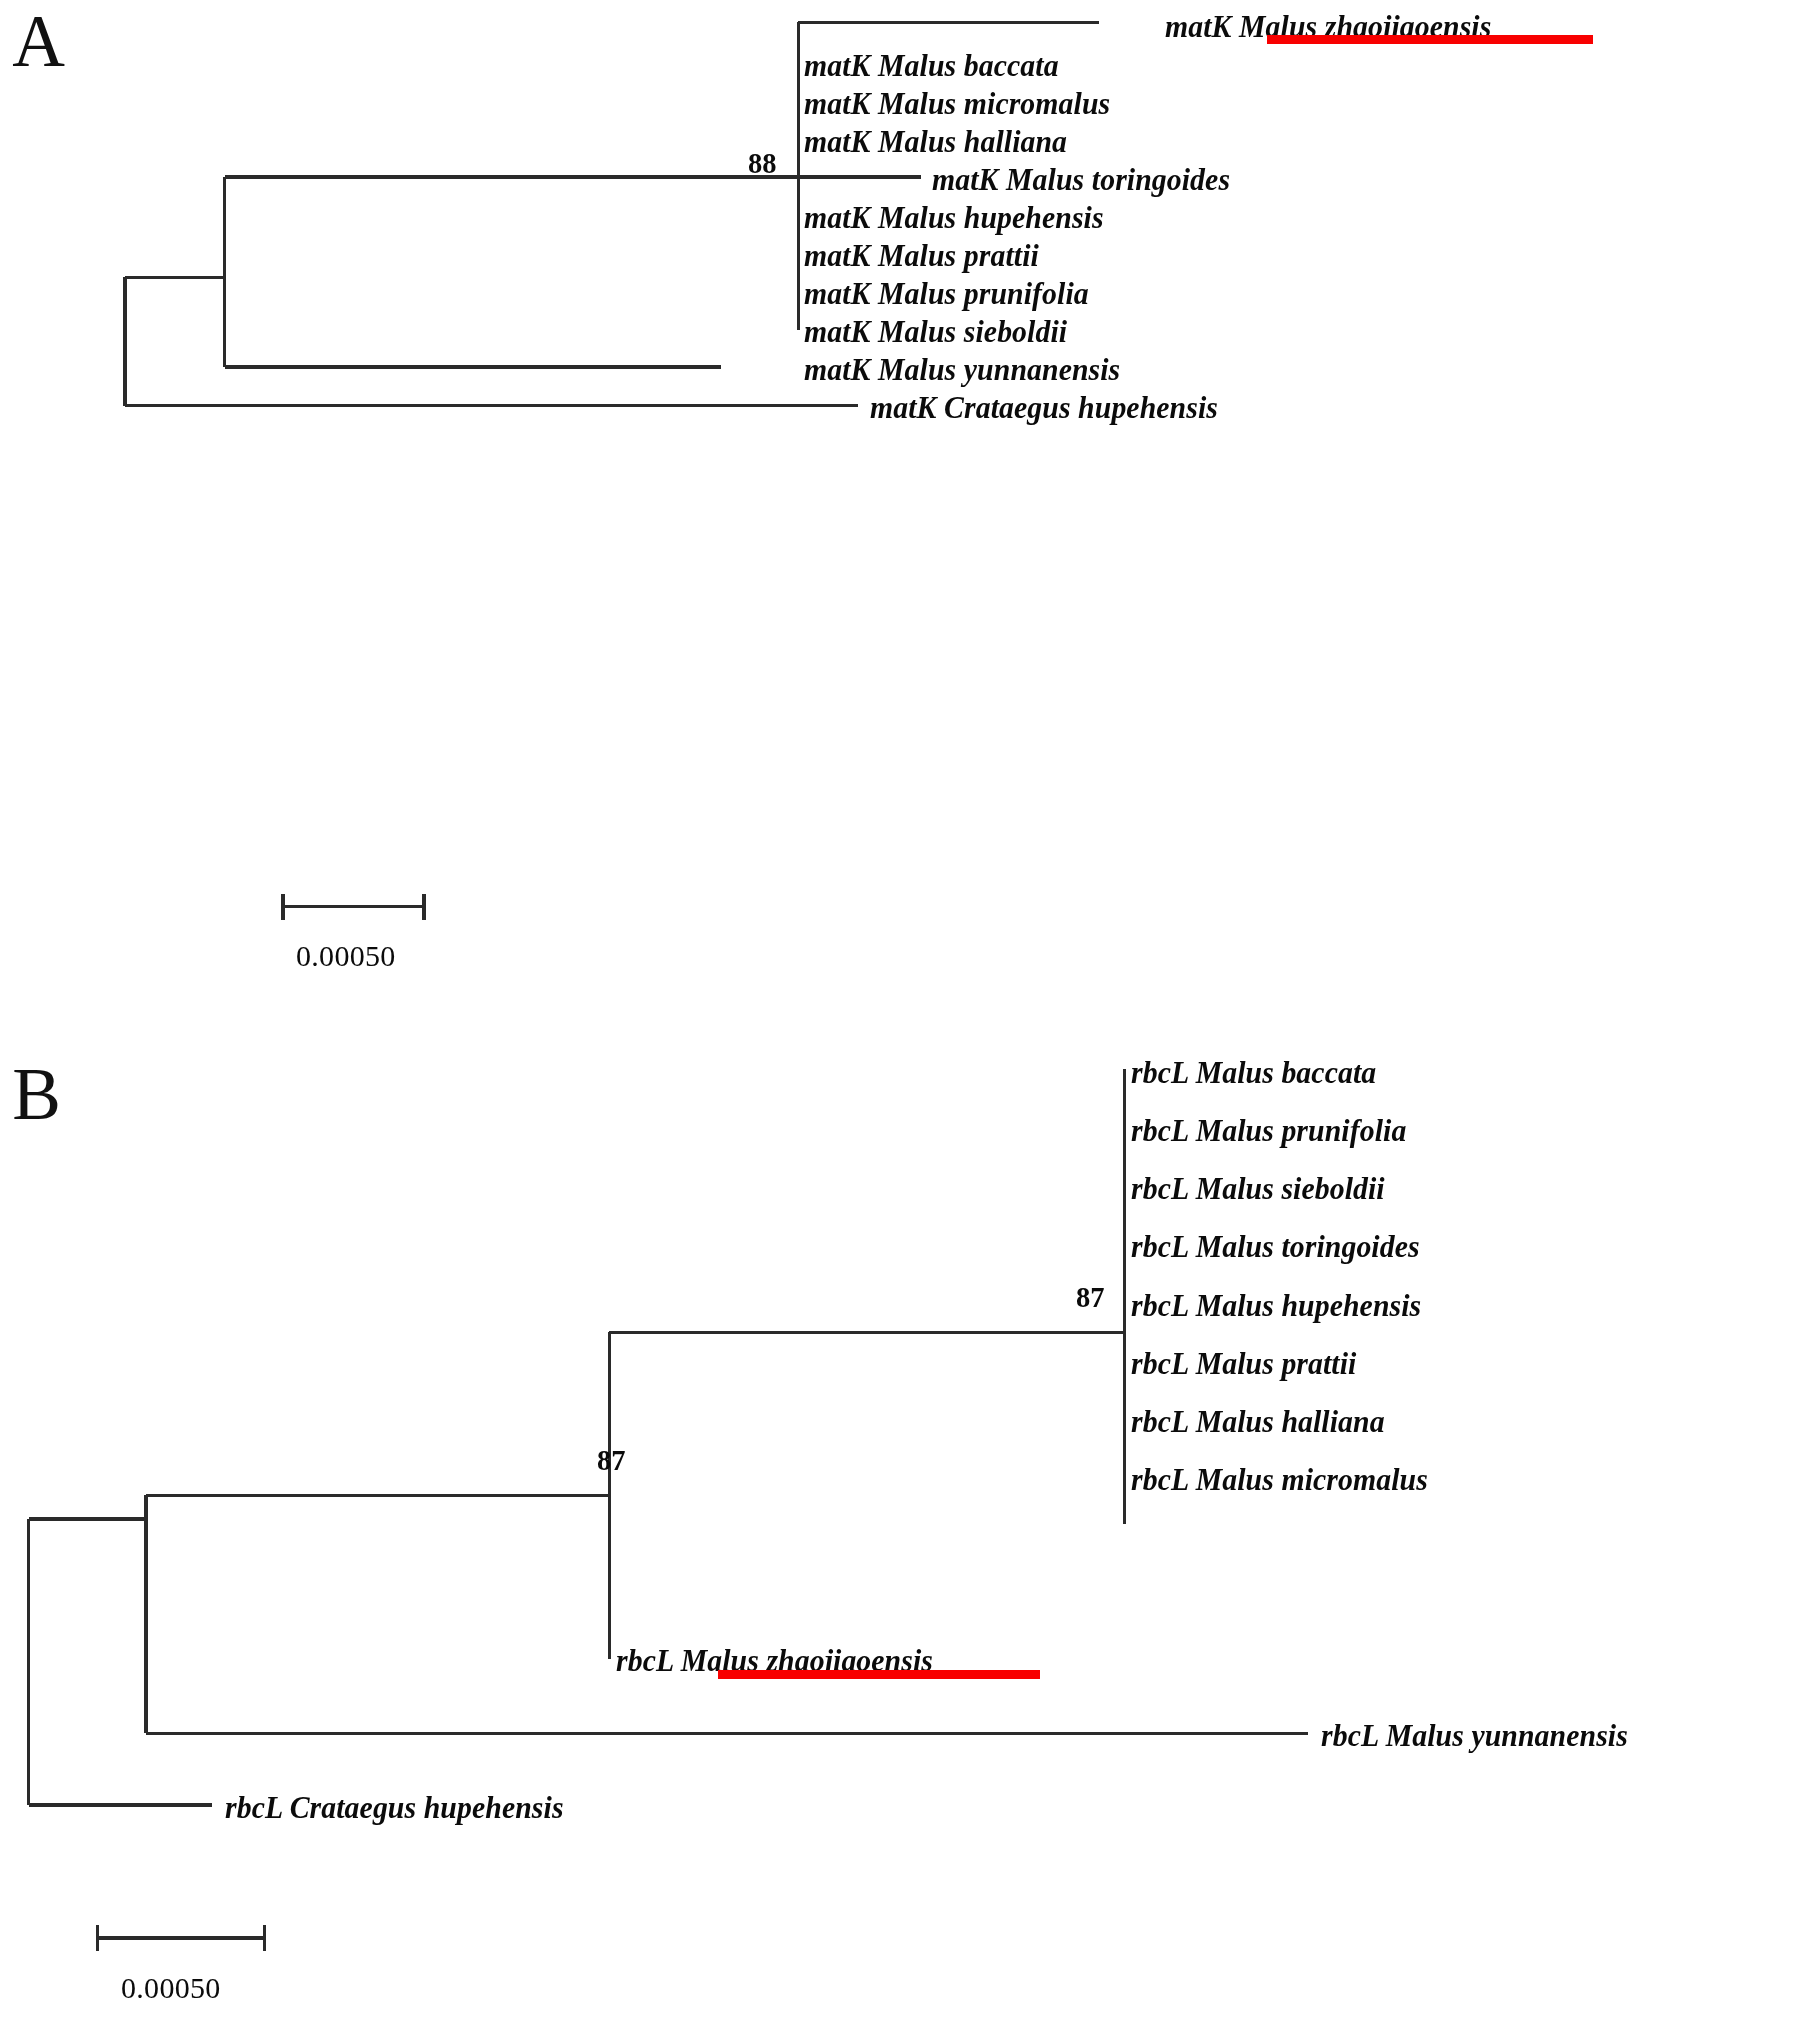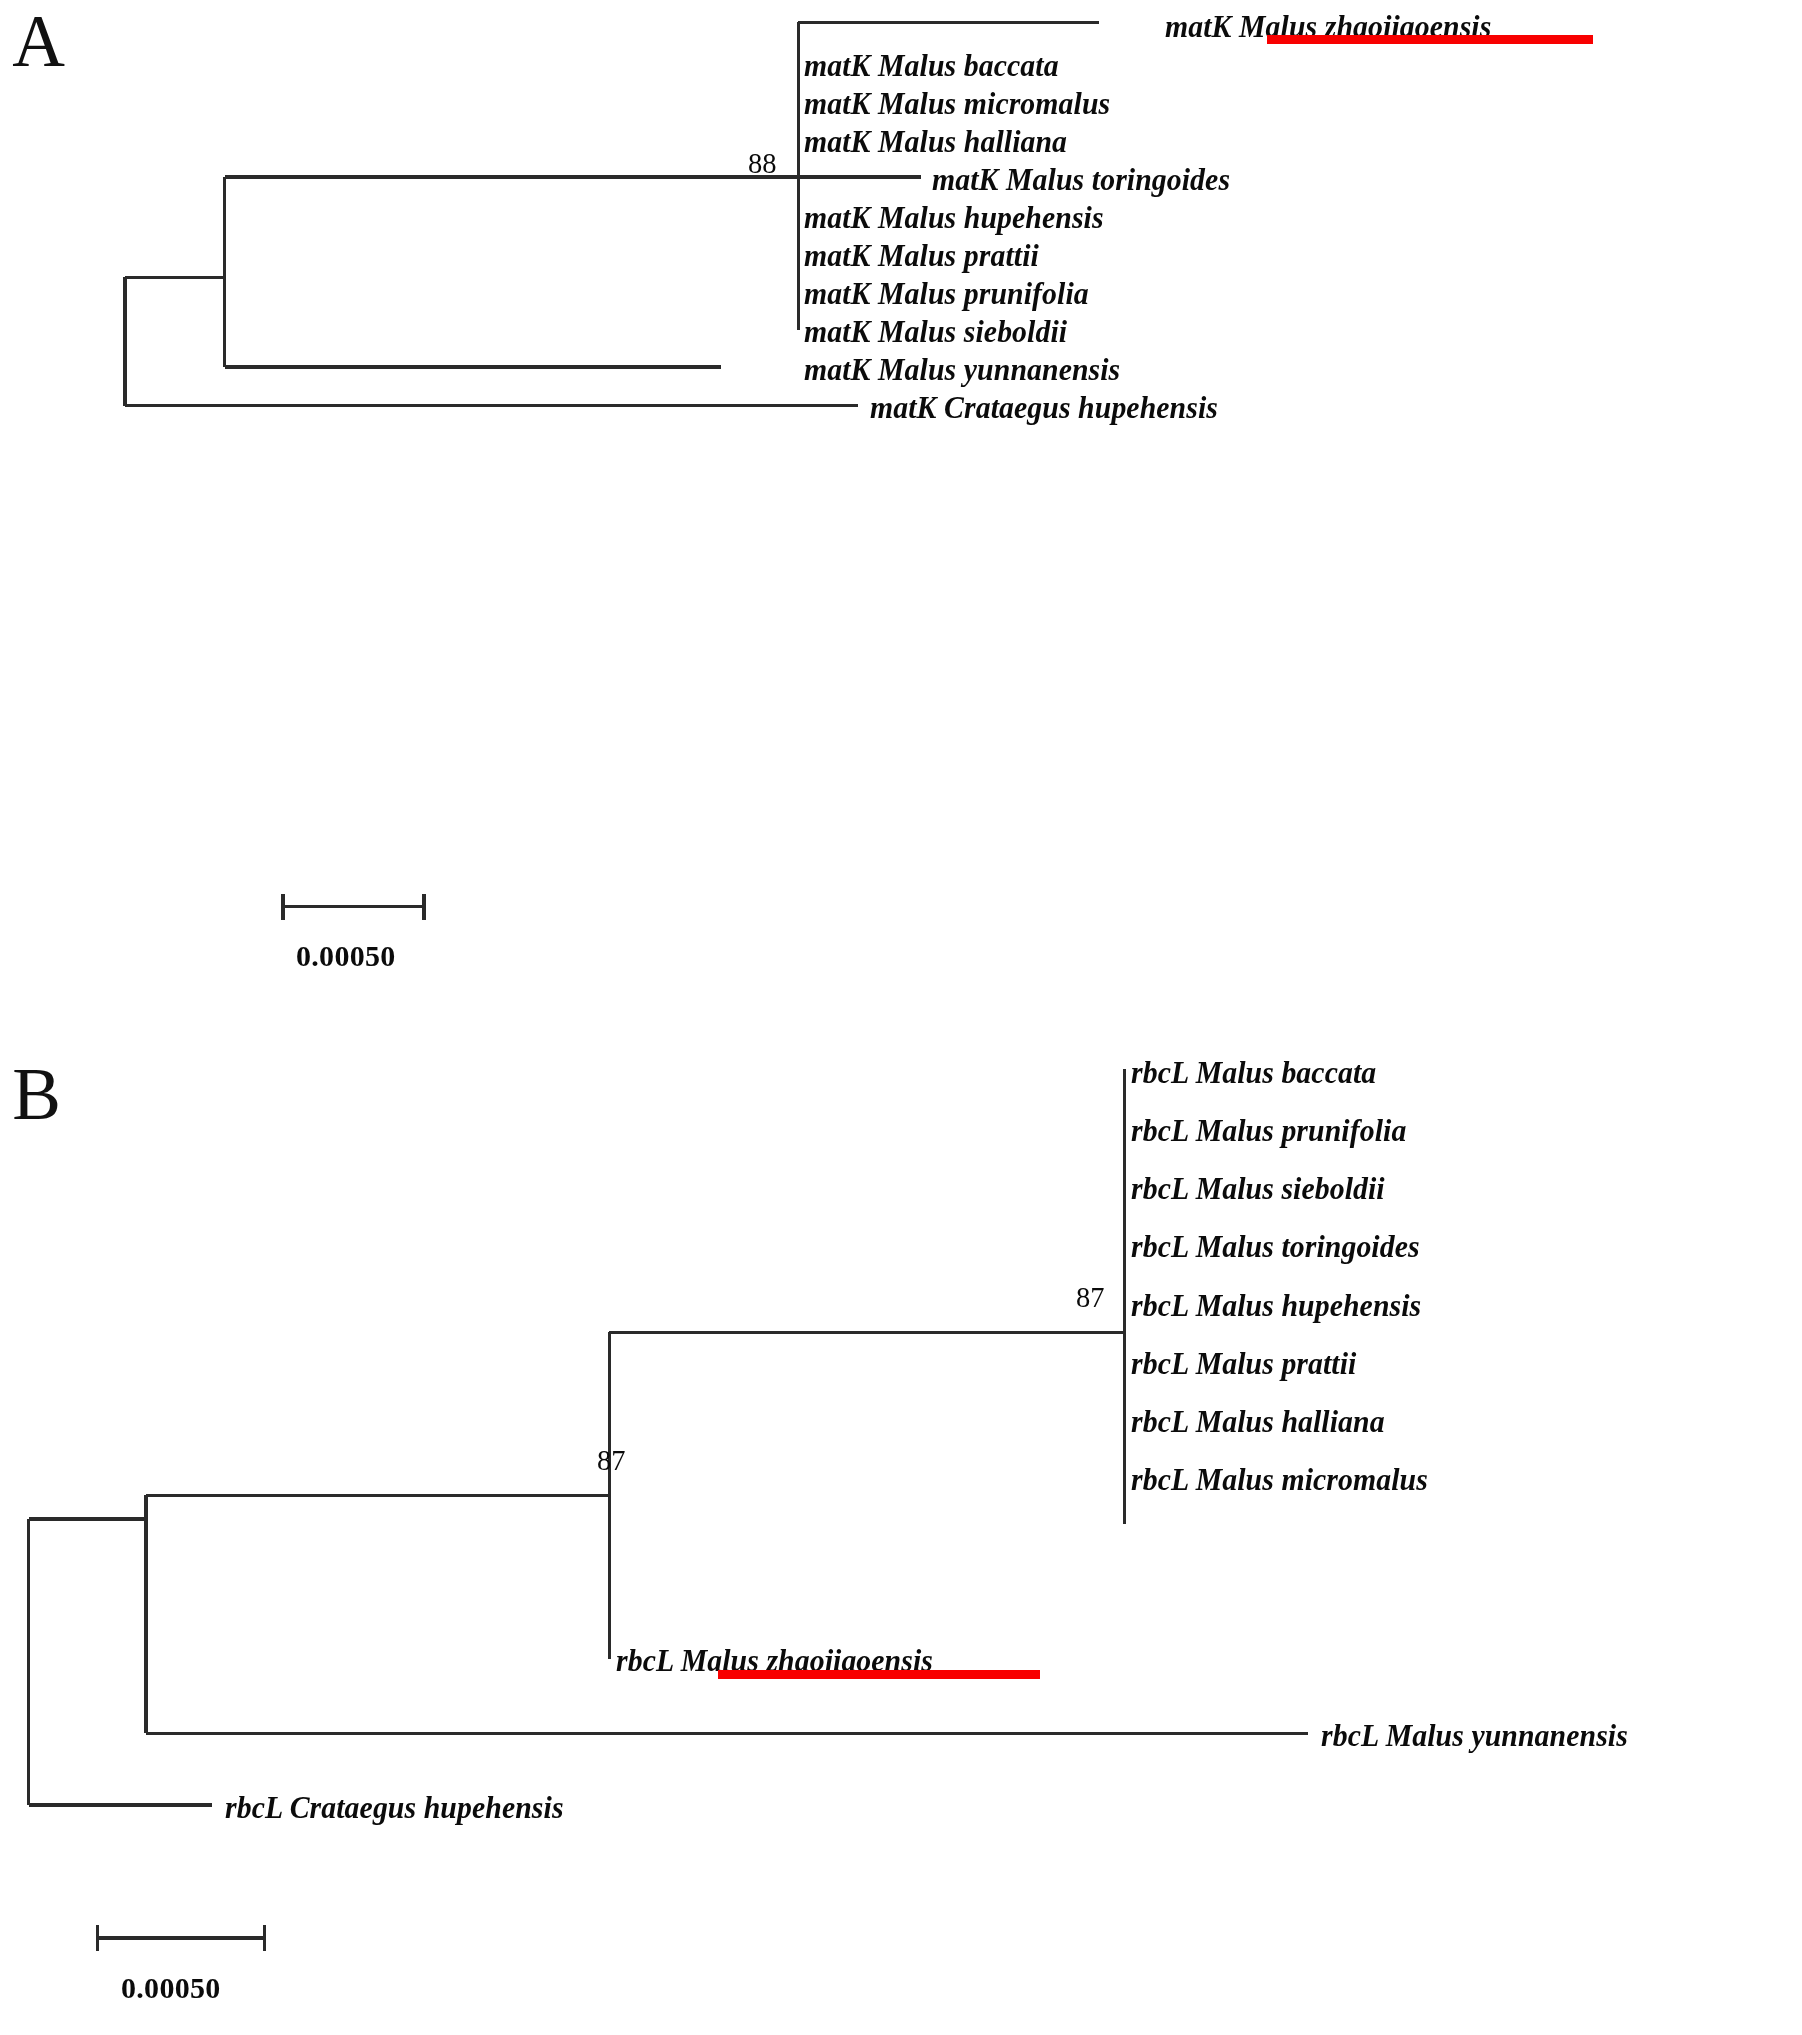--- a/index.html
+++ b/index.html
@@ -8,24 +8,24 @@
   .fig{position:absolute;left:0;top:0;width:1803px;height:2035px;}
   svg.tree{position:absolute;left:0;top:0;width:1803px;height:2035px;}
   .panel-letter{position:absolute;font-family:"Liberation Serif","DejaVu Serif",serif;
                 font-size:73px;font-weight:400;color:#111;line-height:1;}
   .taxon{position:absolute;white-space:nowrap;
          font-family:"Liberation Serif","DejaVu Serif",serif;
          font-style:italic;font-weight:700;font-size:32px;color:#0b0b0b;
          transform:scaleX(0.93);transform-origin:left center;letter-spacing:0.1px;}
   .boot{position:absolute;white-space:nowrap;
         font-family:"Liberation Serif","DejaVu Serif",serif;
-        font-weight:400;font-size:28.5px;color:#0b0b0b;}
+        font-weight:700;font-size:28.5px;color:#0b0b0b;}
   .scalelabel{position:absolute;white-space:nowrap;
         font-family:"Liberation Serif","DejaVu Serif",serif;
-        font-weight:700;font-size:30px;color:#0b0b0b;letter-spacing:0.3px;}
+        font-weight:400;font-size:30px;color:#0b0b0b;letter-spacing:0.3px;}
   .redbar{position:absolute;background:#f80000;height:8.8px;}
 </style>
 </head>
 <body>
 
 <div class="fig">
 
   <svg class="tree" viewBox="0 0 2658 3001" xmlns="http://www.w3.org/2000/svg">
     <g stroke="#2a2a2a" stroke-width="5" fill="none" shape-rendering="crispEdges">
 

